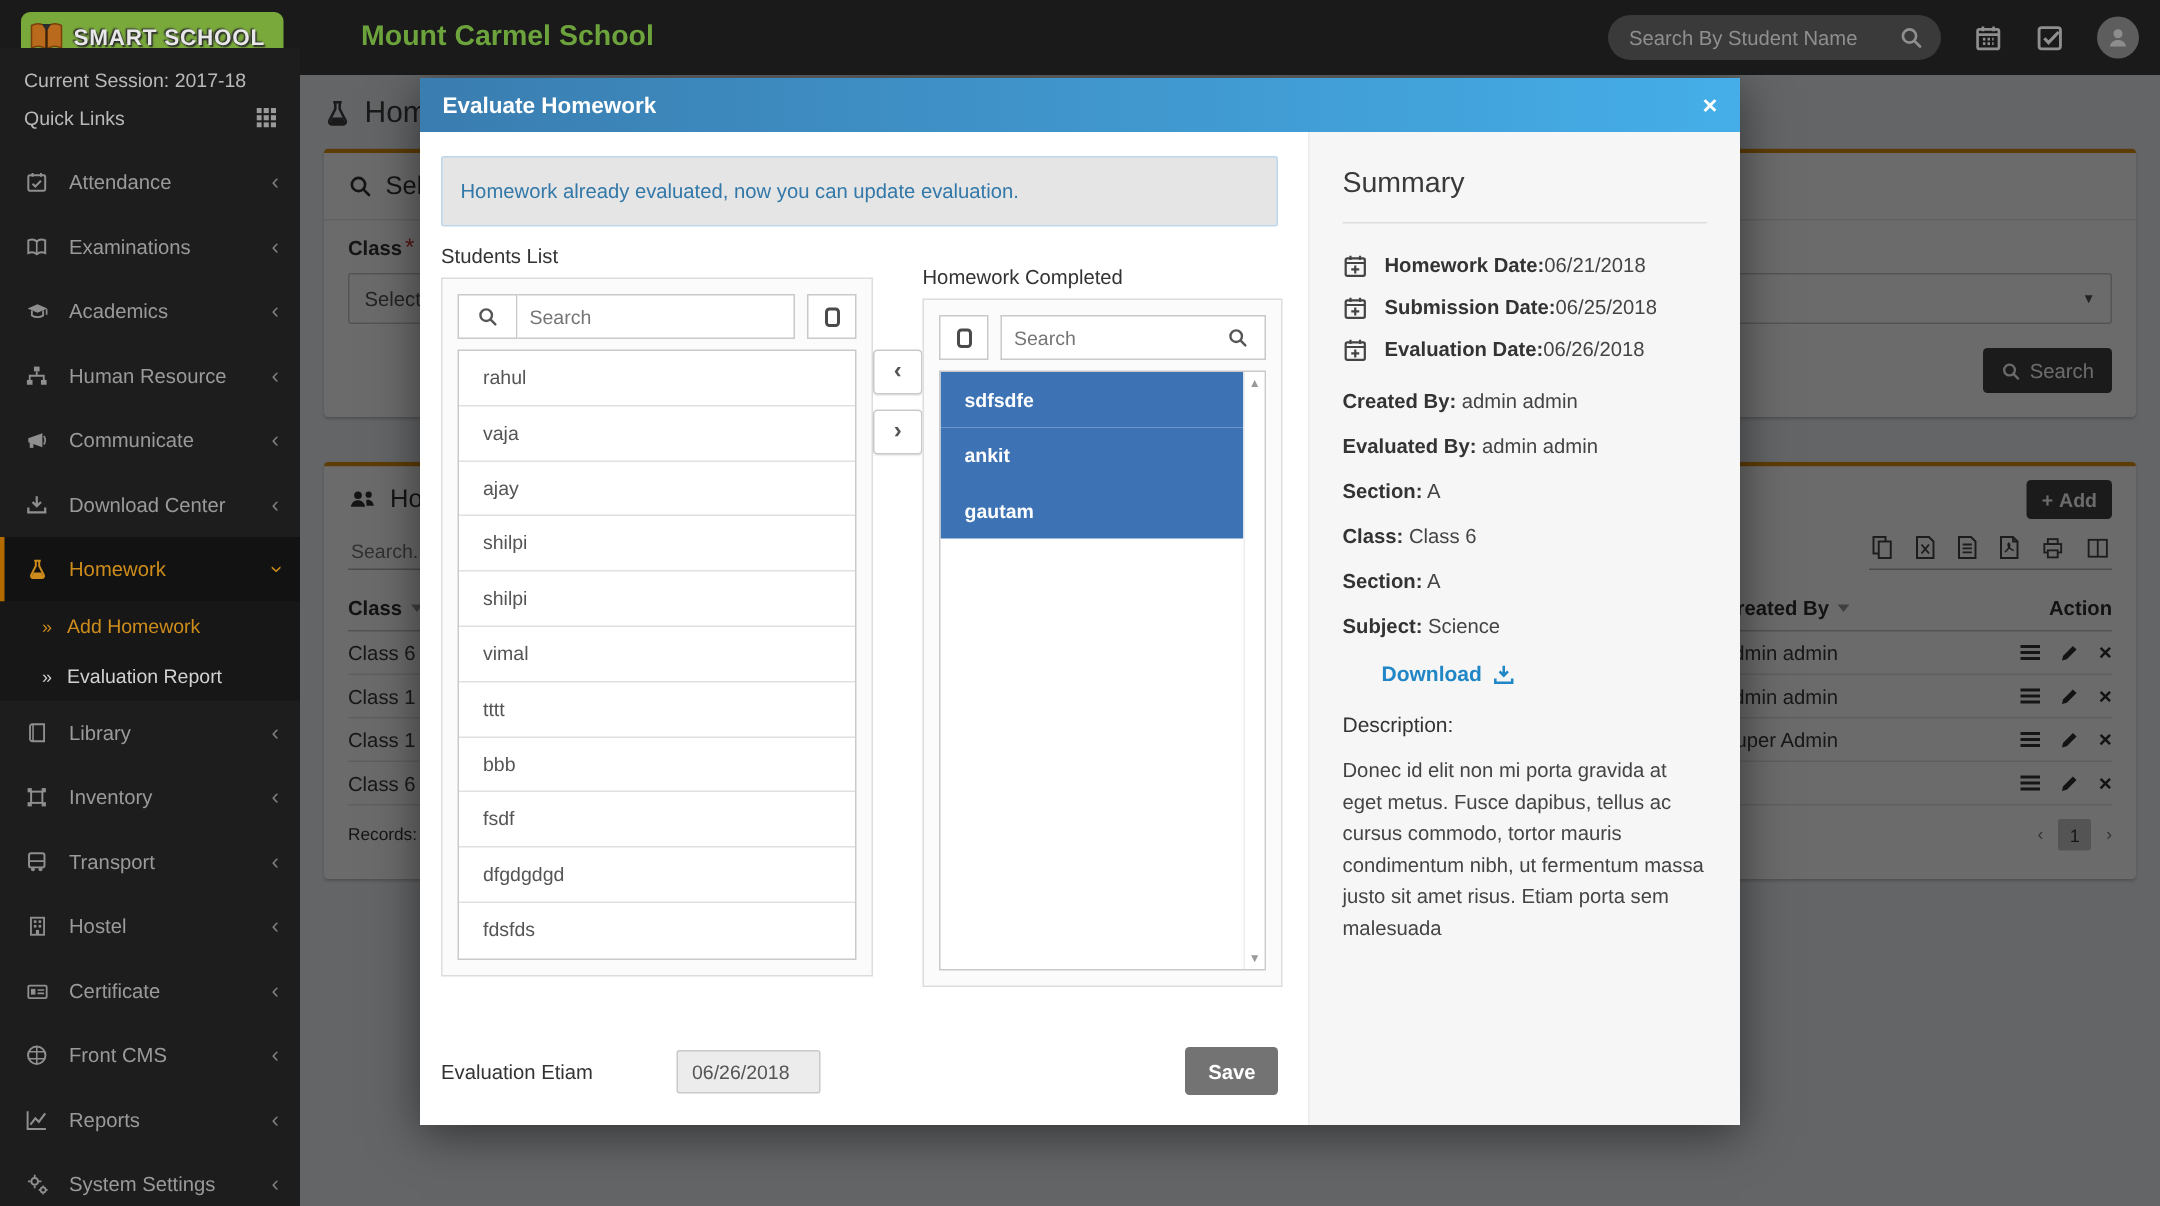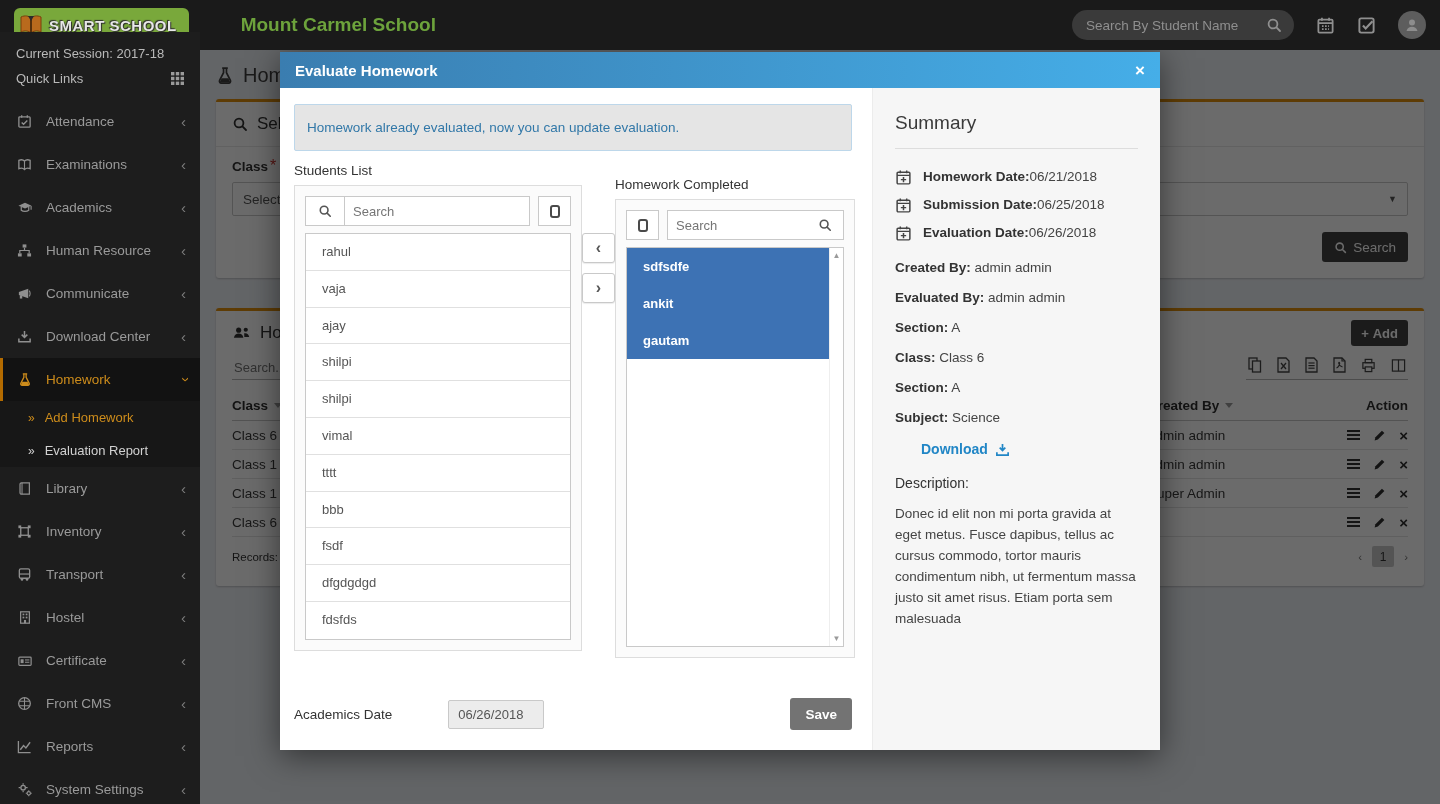--- a/index.html
+++ b/index.html
@@ -679,21 +679,21 @@
                 <div class="vscroll">
                   <span>▲</span>
                   <span>▼</span>
                 </div>
               </div>
             </div>
           </div>
         </div>
 
         <div class="modal-foot">
-          <span class="eval-label">Academics Date</span>
+          <span class="eval-label">Evaluation Etiam</span>
           <input class="eval-input" value="06/26/2018" style="">
           <button class="save-btn">Save</button>
         </div>
       </div>
 
       <div class="modal-right">
         <div class="sum-title">Summary</div>
         <hr class="sum-hr">
 
         <div class="date-row">

